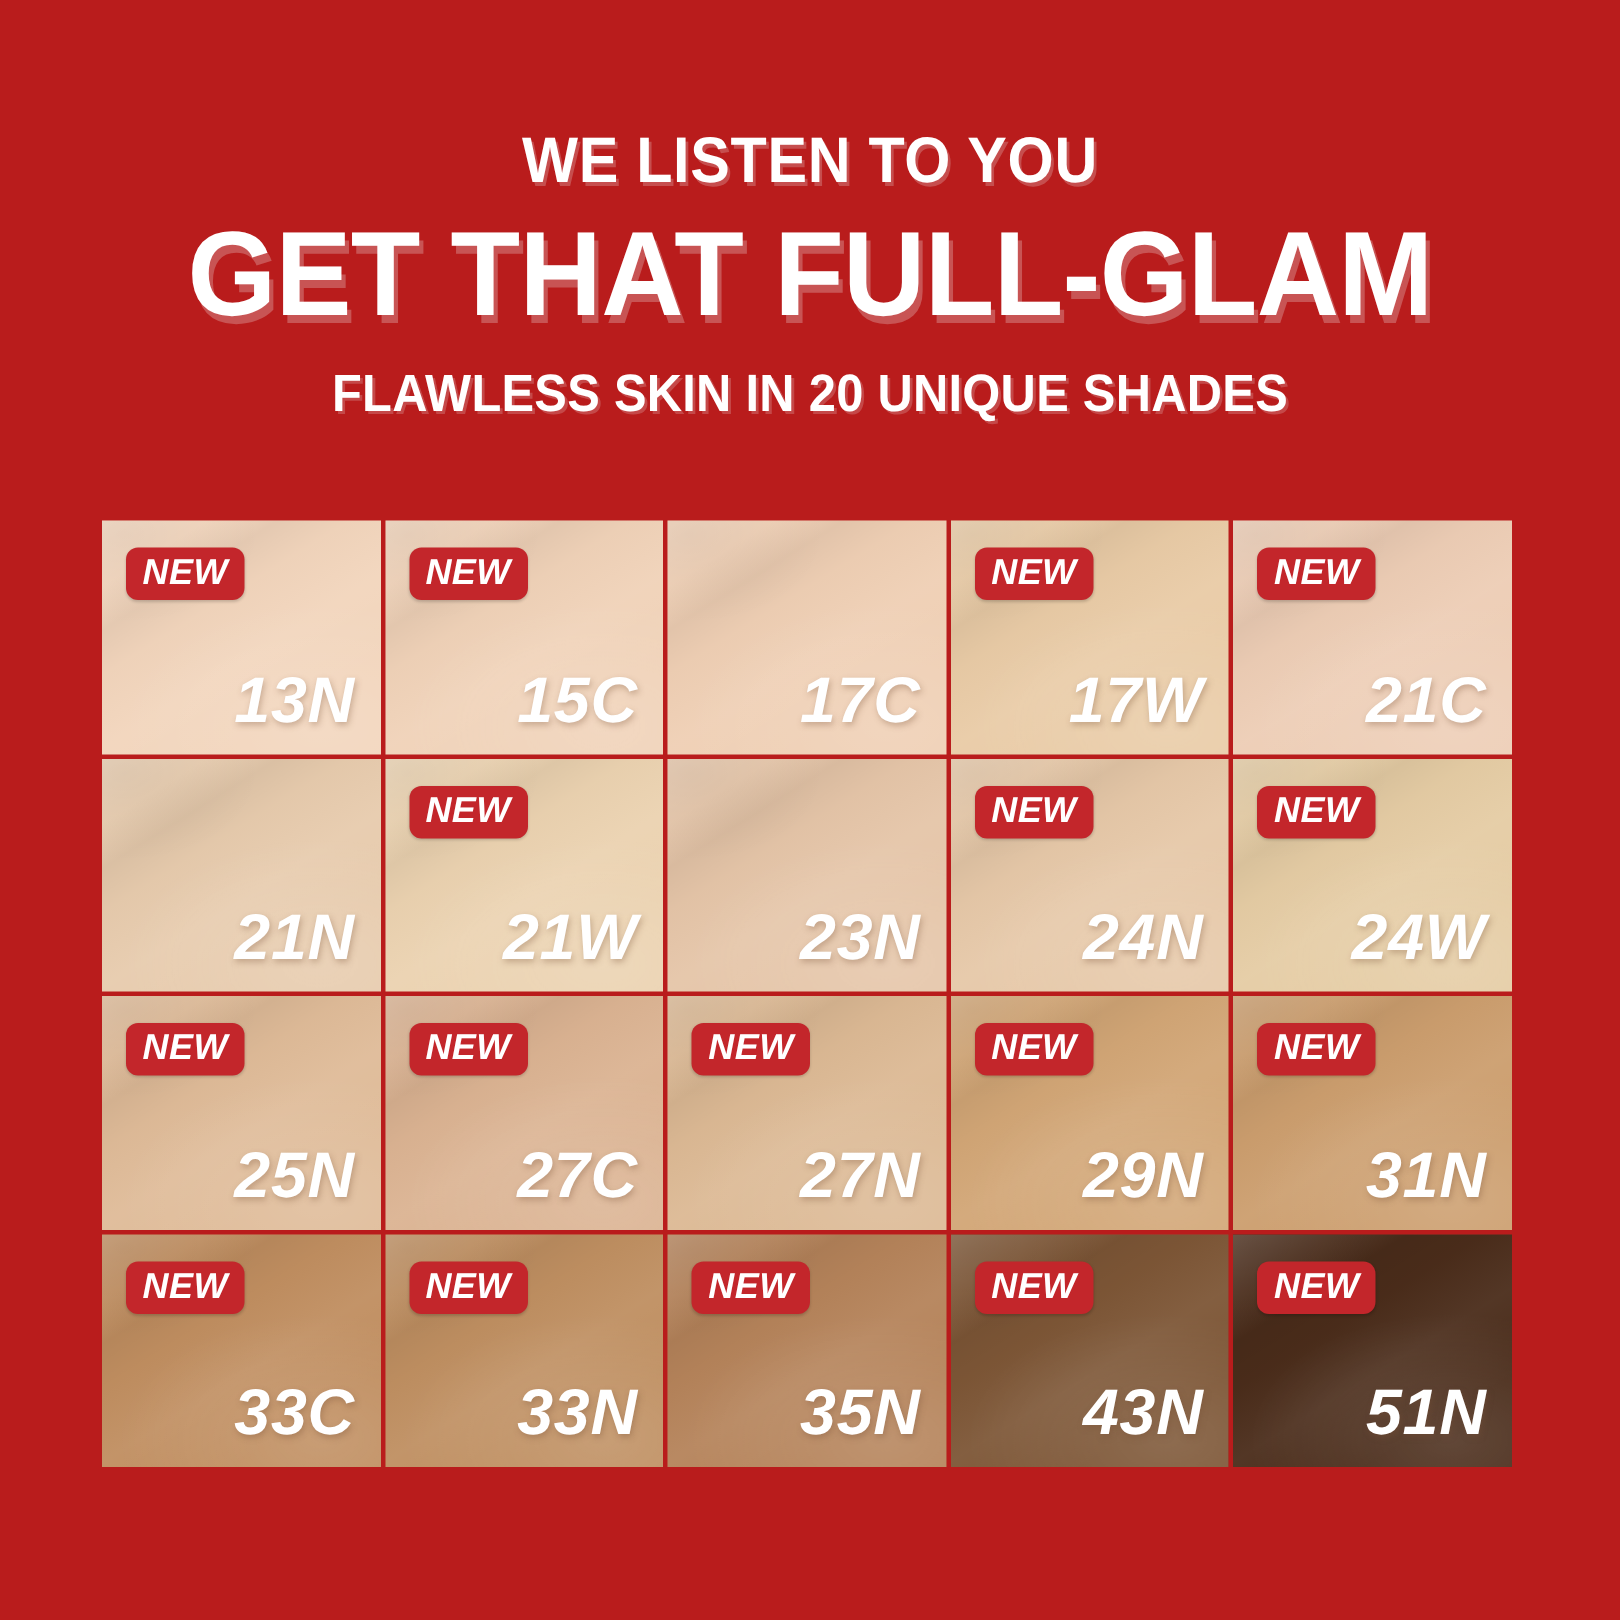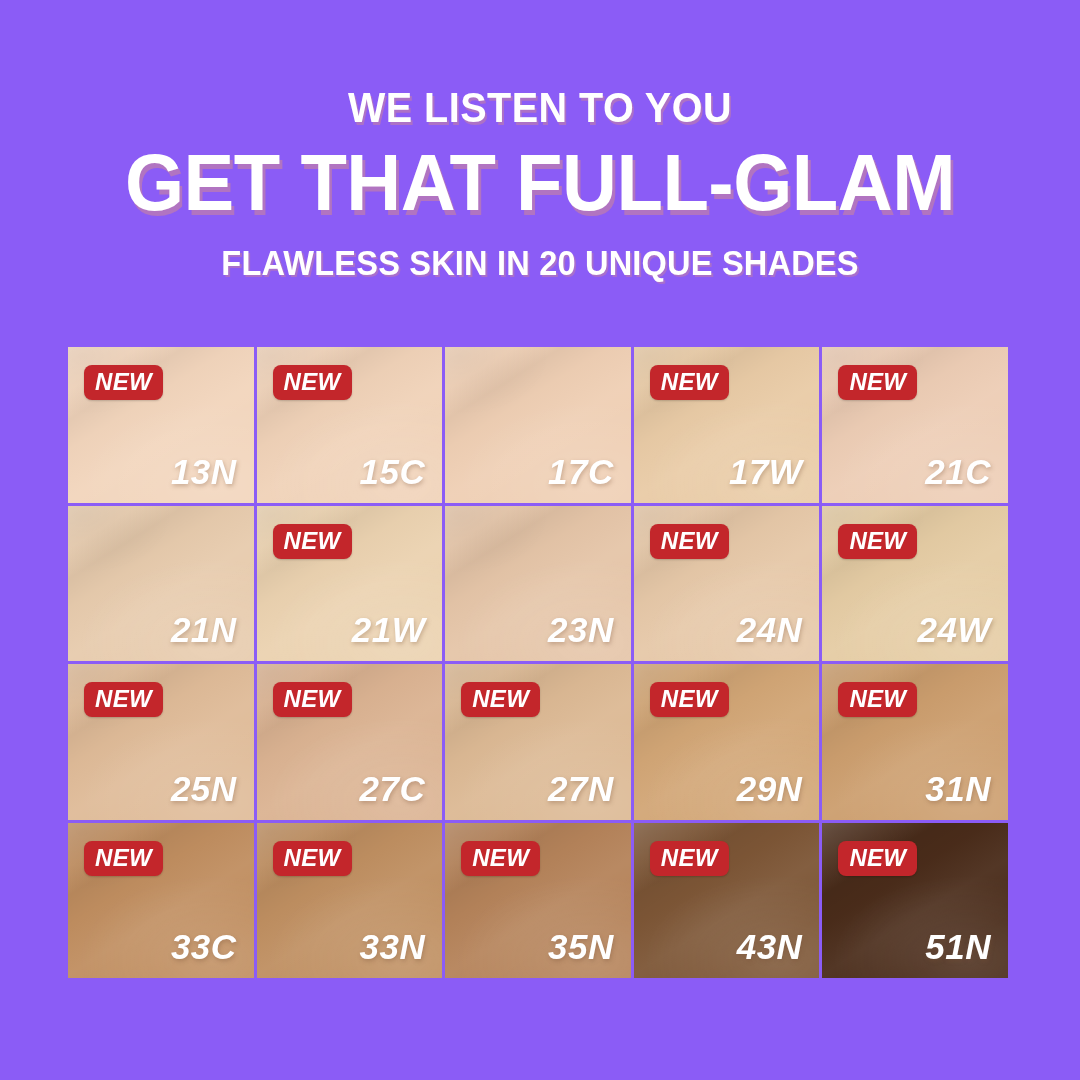--- a/index.html
+++ b/index.html
@@ -122,30 +122,30 @@
     box-shadow: 0 1px 2px rgba(0,0,0,0.18);
   }
   .shade-label {
     position: absolute;
     right: 17px;
     bottom: 14px;
     color: #ffffff;
     font-family: "Liberation Sans", sans-serif;
     font-weight: bold;
     font-style: italic;
-    font-size: 35px;
+    font-size: 43px;
     line-height: 1;
     letter-spacing: 0.5px;
     text-shadow: 1px 2px 4px rgba(120,80,55,0.35);
   }
 </style>
 </head>
 <body>
 
-<div id="poster" style="background: #8b5cf6;">
+<div id="poster" style="background: #b91c1c;">
 
   <div class="header">
     <div class="eyebrow">WE LISTEN TO YOU</div>
     <div class="headline">GET THAT FULL-GLAM</div>
     <div class="subhead">FLAWLESS SKIN IN 20 UNIQUE SHADES</div>
   </div>
 
   <div class="grid" id="shade-grid">
       <div class="swatch" style="background: rgb(242, 213, 188);">
         <div class="sheen-a"></div>

